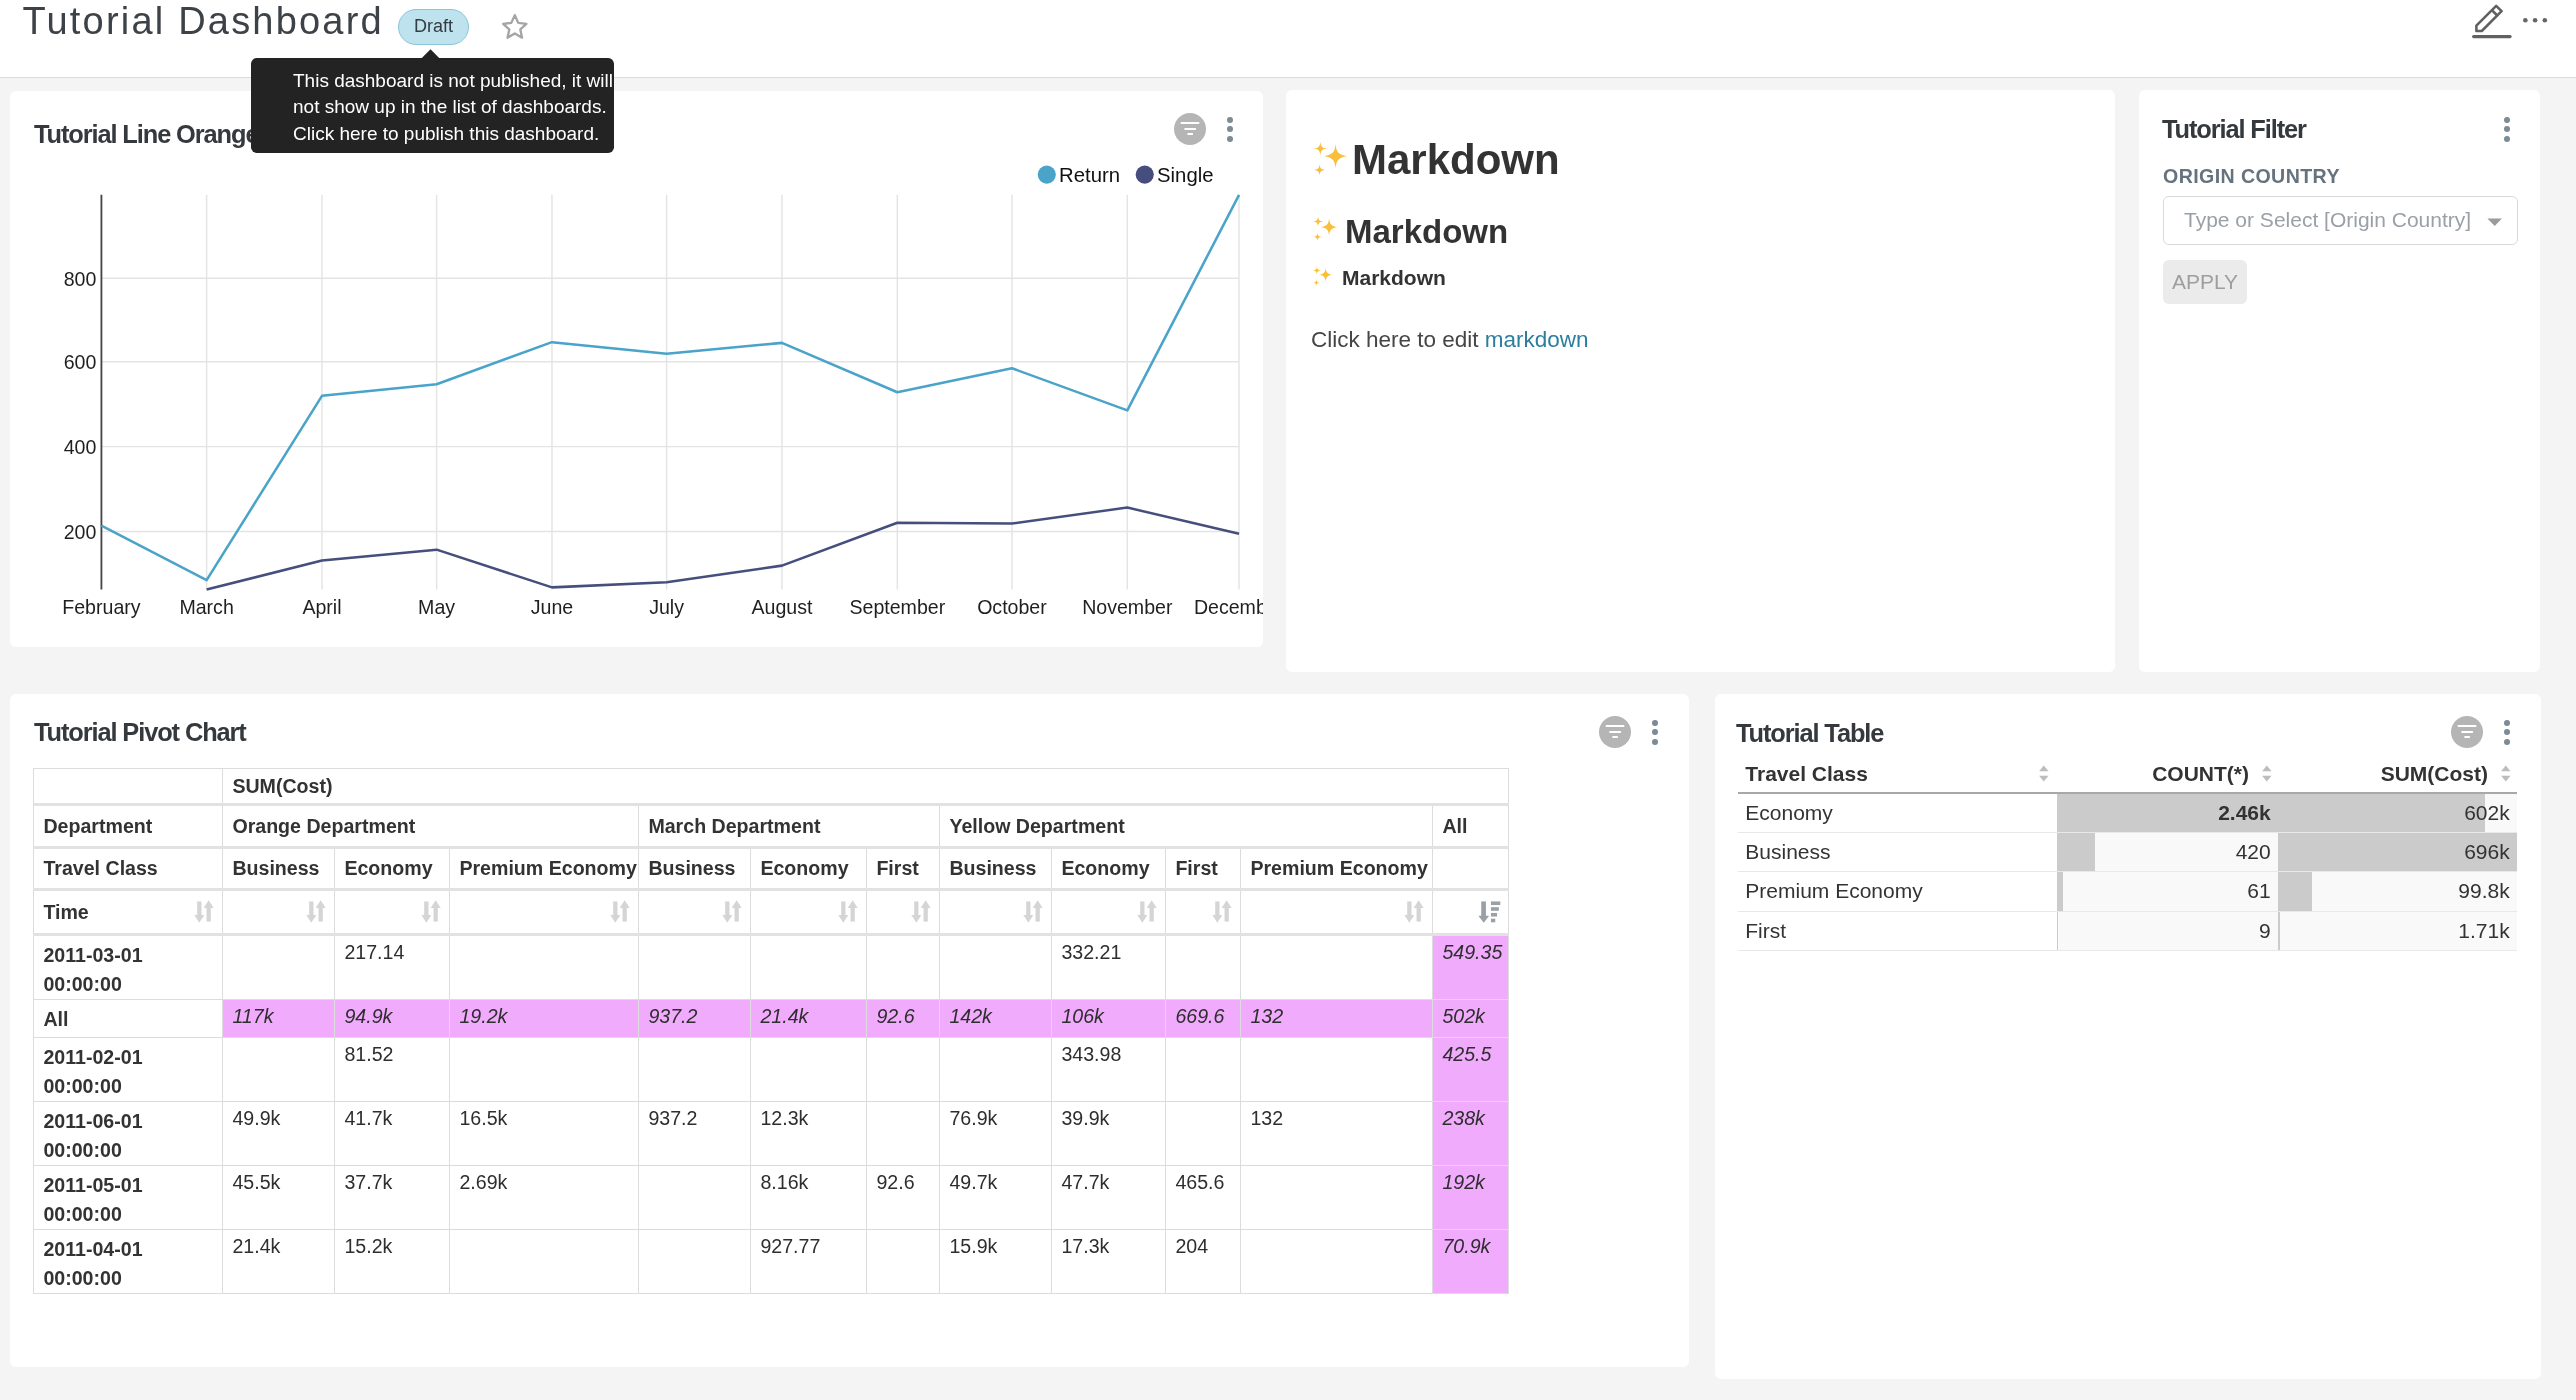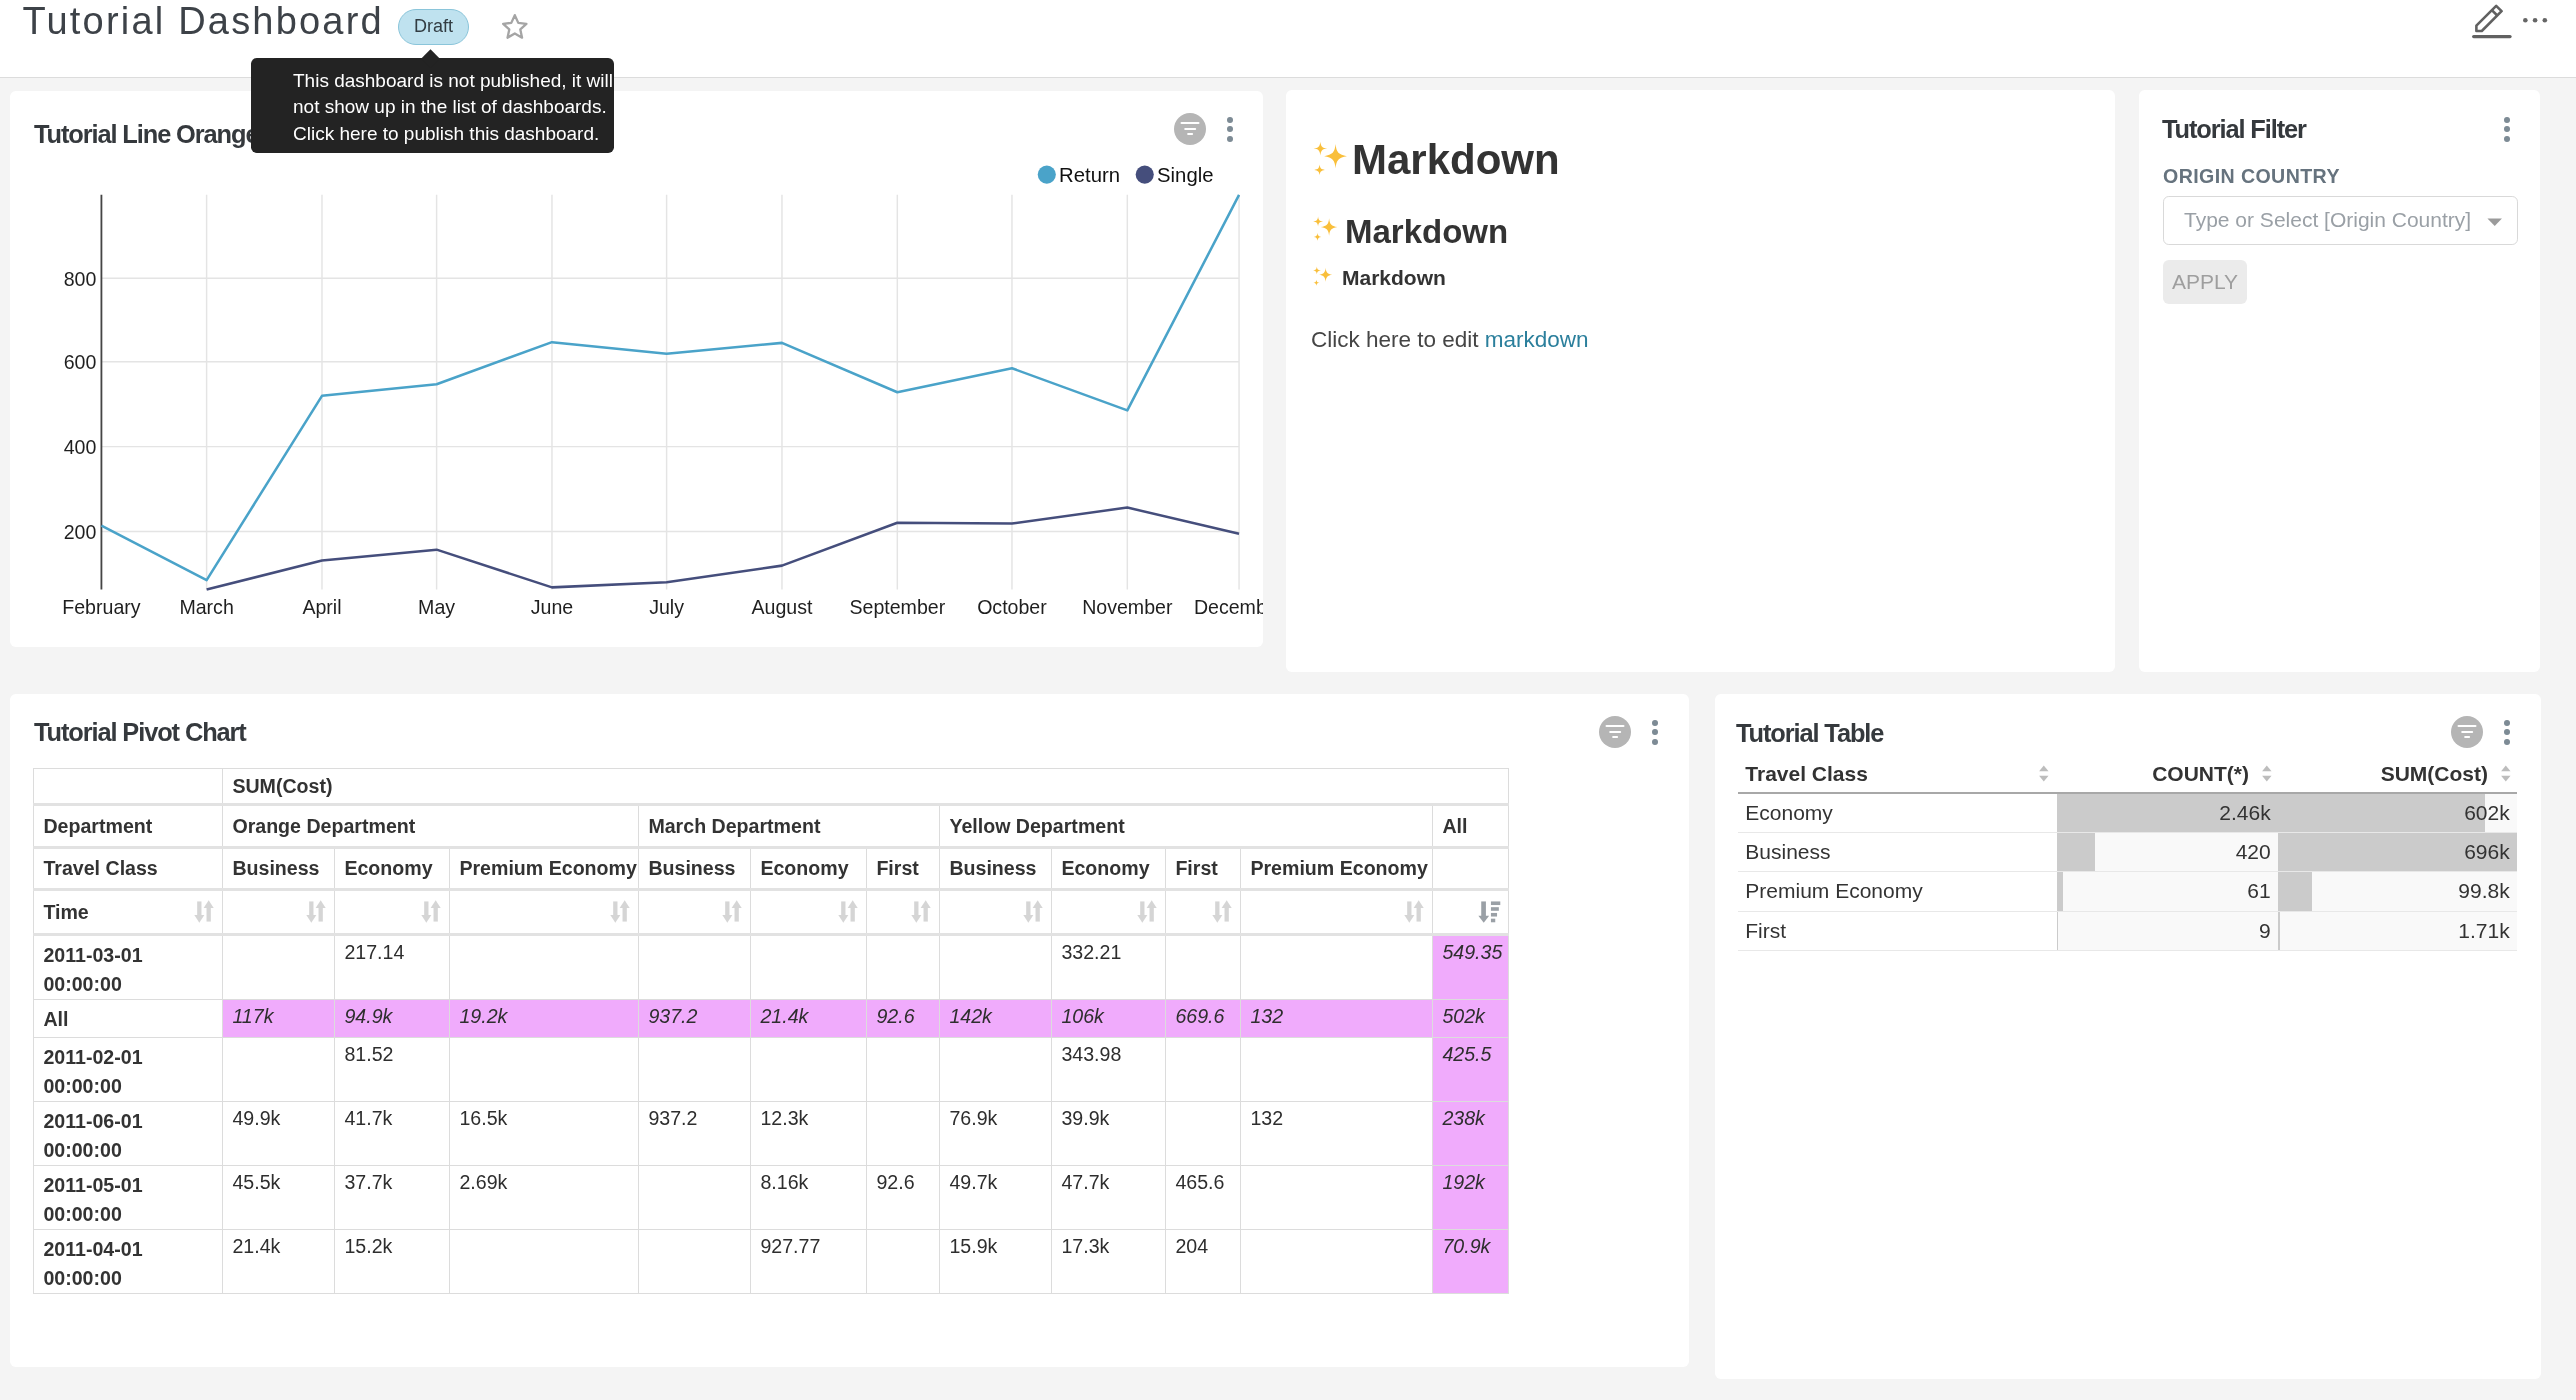--- a/index.html
+++ b/index.html
@@ -458,21 +458,21 @@
             <path d="M8 2 L14.5 10 L1.5 10 Z" fill="#bdbdbd"></path>
             <path d="M8 24 L1.5 16 L14.5 16 Z" fill="#bdbdbd"></path>
           </svg></th>
   <th class="num" style="padding-right:29px; position:relative;">SUM(Cost)<svg class="hc" style="position:absolute; right:5.8px; top:9.4px;" width="11.6" height="19" viewBox="0 0 16 26">
             <path d="M8 2 L14.5 10 L1.5 10 Z" fill="#bdbdbd"></path>
             <path d="M8 24 L1.5 16 L14.5 16 Z" fill="#bdbdbd"></path>
           </svg></th>
 </tr>
 <tr style="height:39px;">
         <td>Economy</td>
-        <td class="num" style="background:linear-gradient(to right,#cbcbcb 0,#cbcbcb 221px,#f9f9f9 221px);">2.46k</td>
+        <td class="num" style="background:linear-gradient(to right,#cbcbcb 0,#cbcbcb 221px,#f9f9f9 221px);font-weight:bold;">2.46k</td>
         <td class="num" style="background:linear-gradient(to right,#cbcbcb 0,#cbcbcb 207px,#f9f9f9 207px);">602k</td>
       </tr>
 <tr style="height:39px;">
         <td>Business</td>
         <td class="num" style="background:linear-gradient(to right,#cbcbcb 0,#cbcbcb 38px,#f9f9f9 38px);">420</td>
         <td class="num" style="background:linear-gradient(to right,#cbcbcb 0,#cbcbcb 239px,#f9f9f9 239px);">696k</td>
       </tr>
 <tr style="height:40px;">
         <td>Premium Economy</td>
         <td class="num" style="background:linear-gradient(to right,#cbcbcb 0,#cbcbcb 5.8px,#f9f9f9 5.8px);">61</td>

